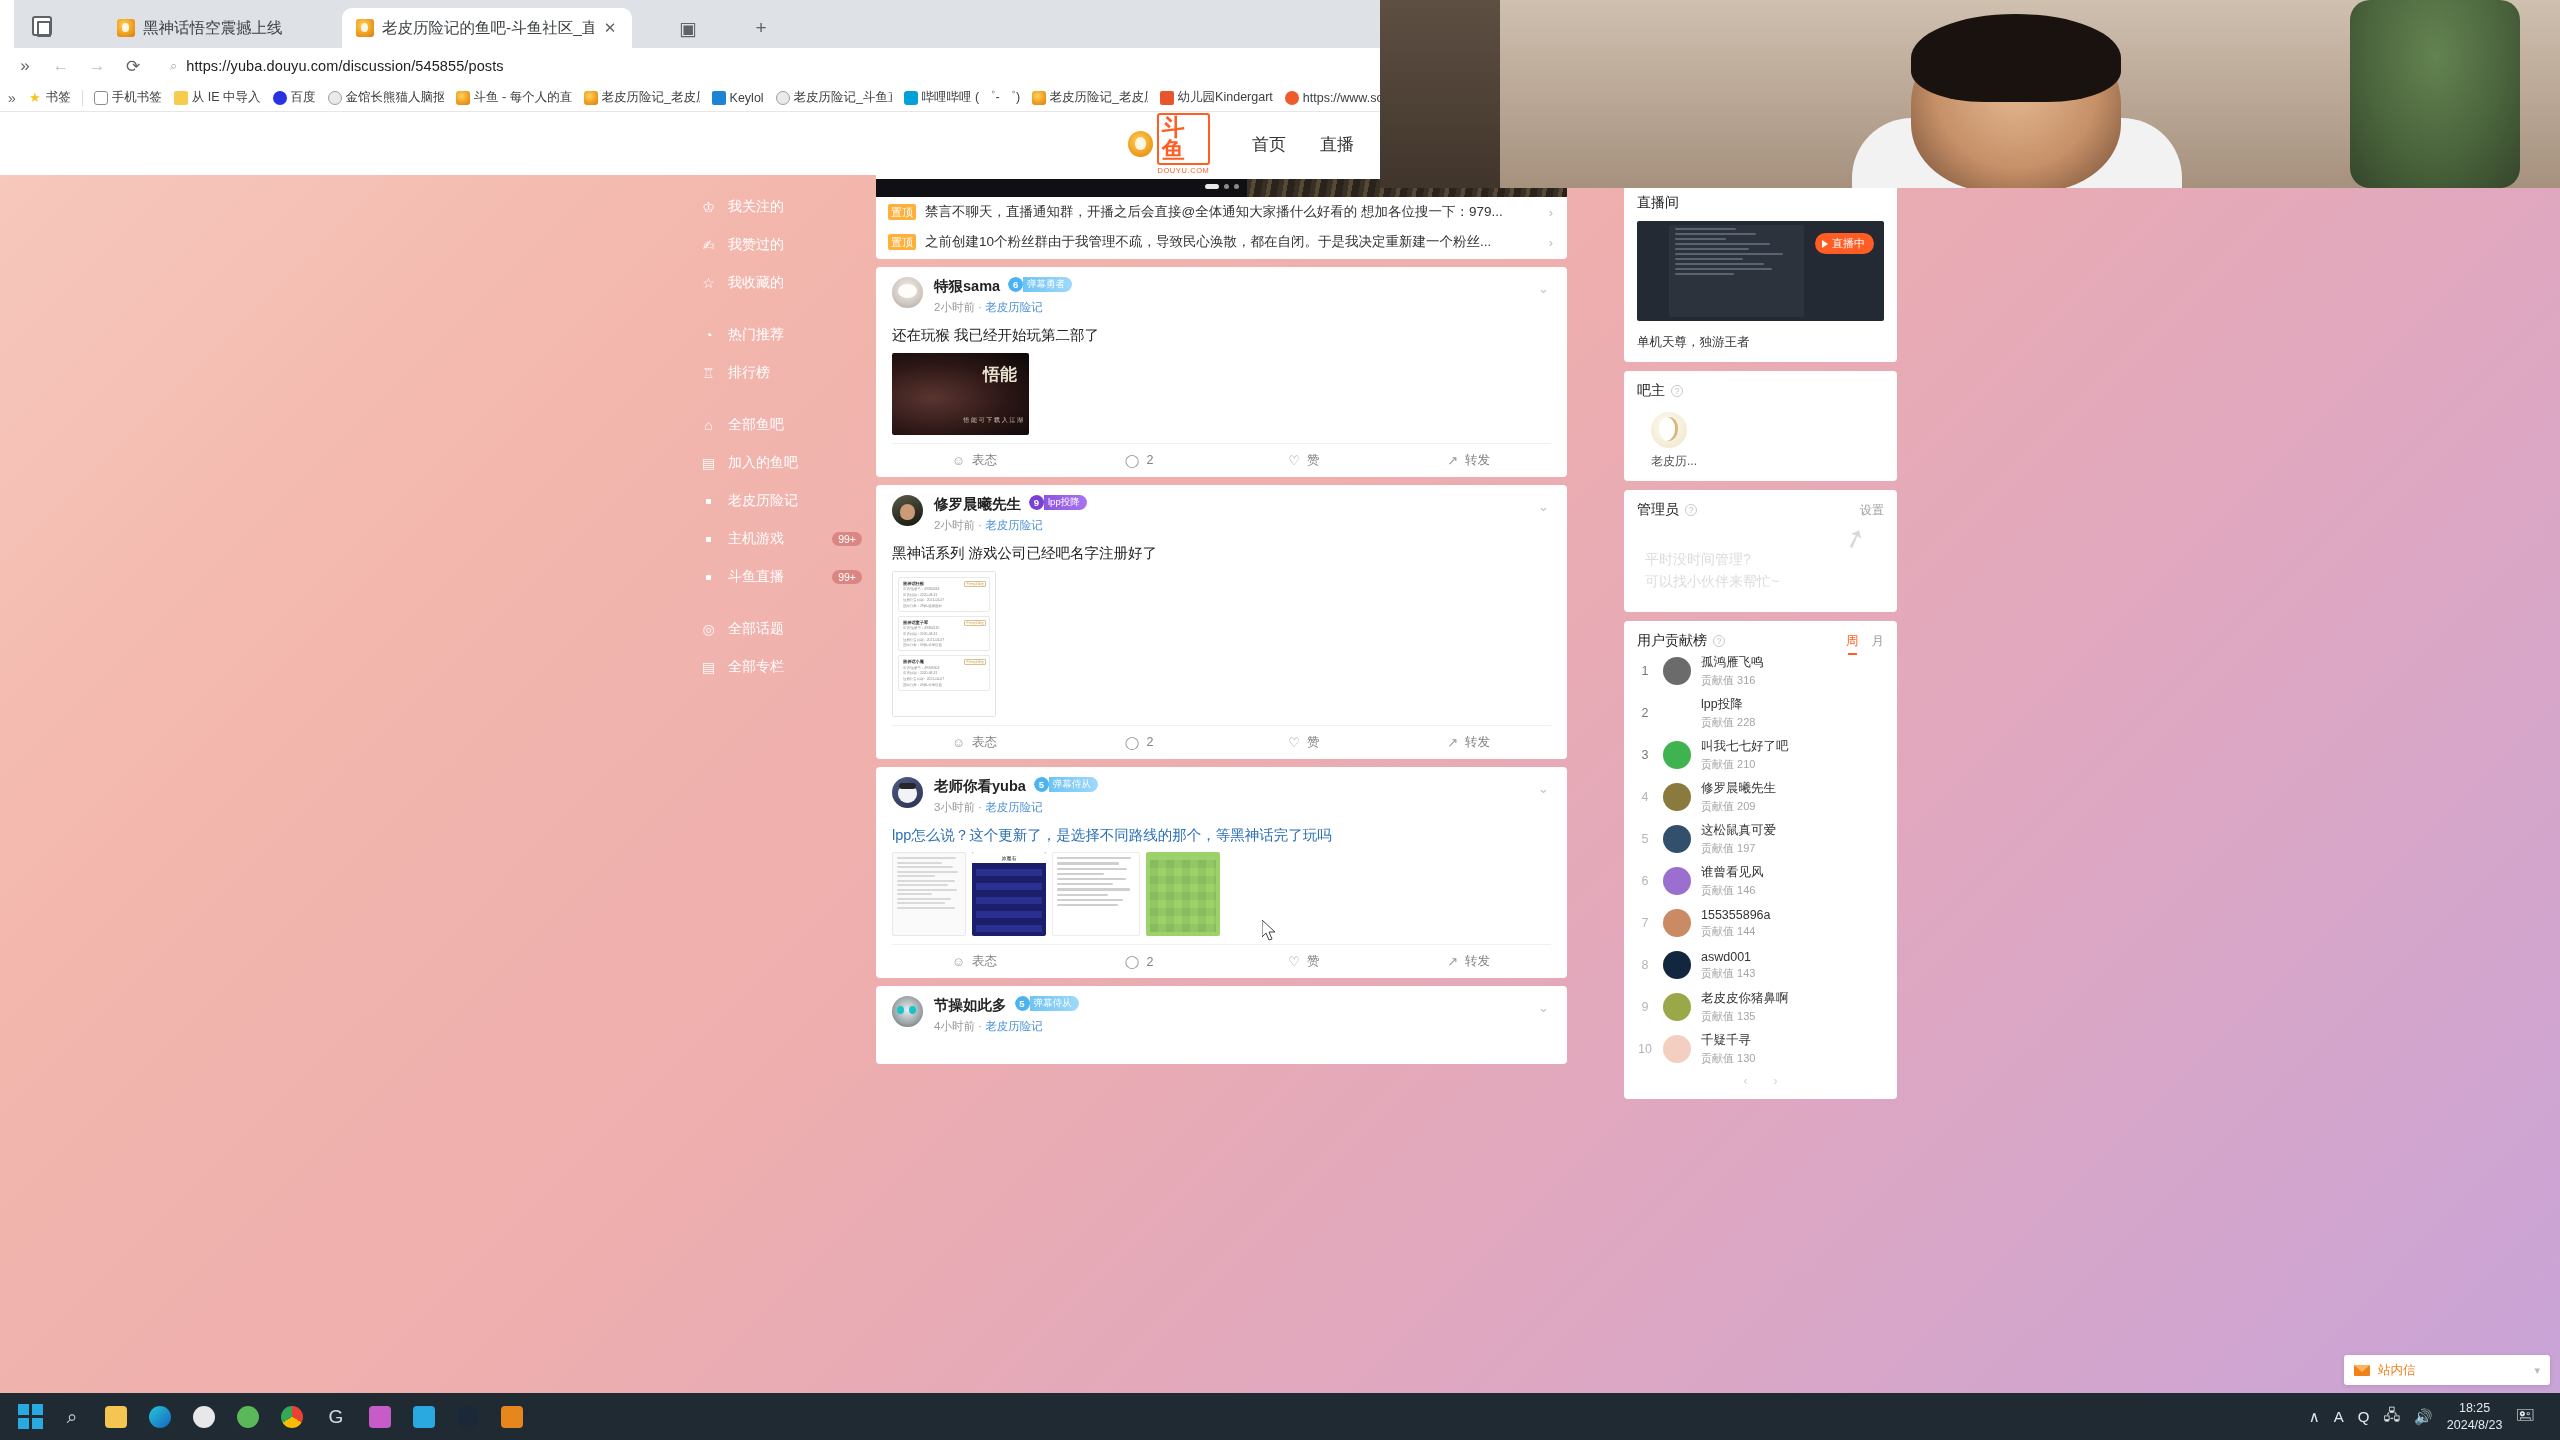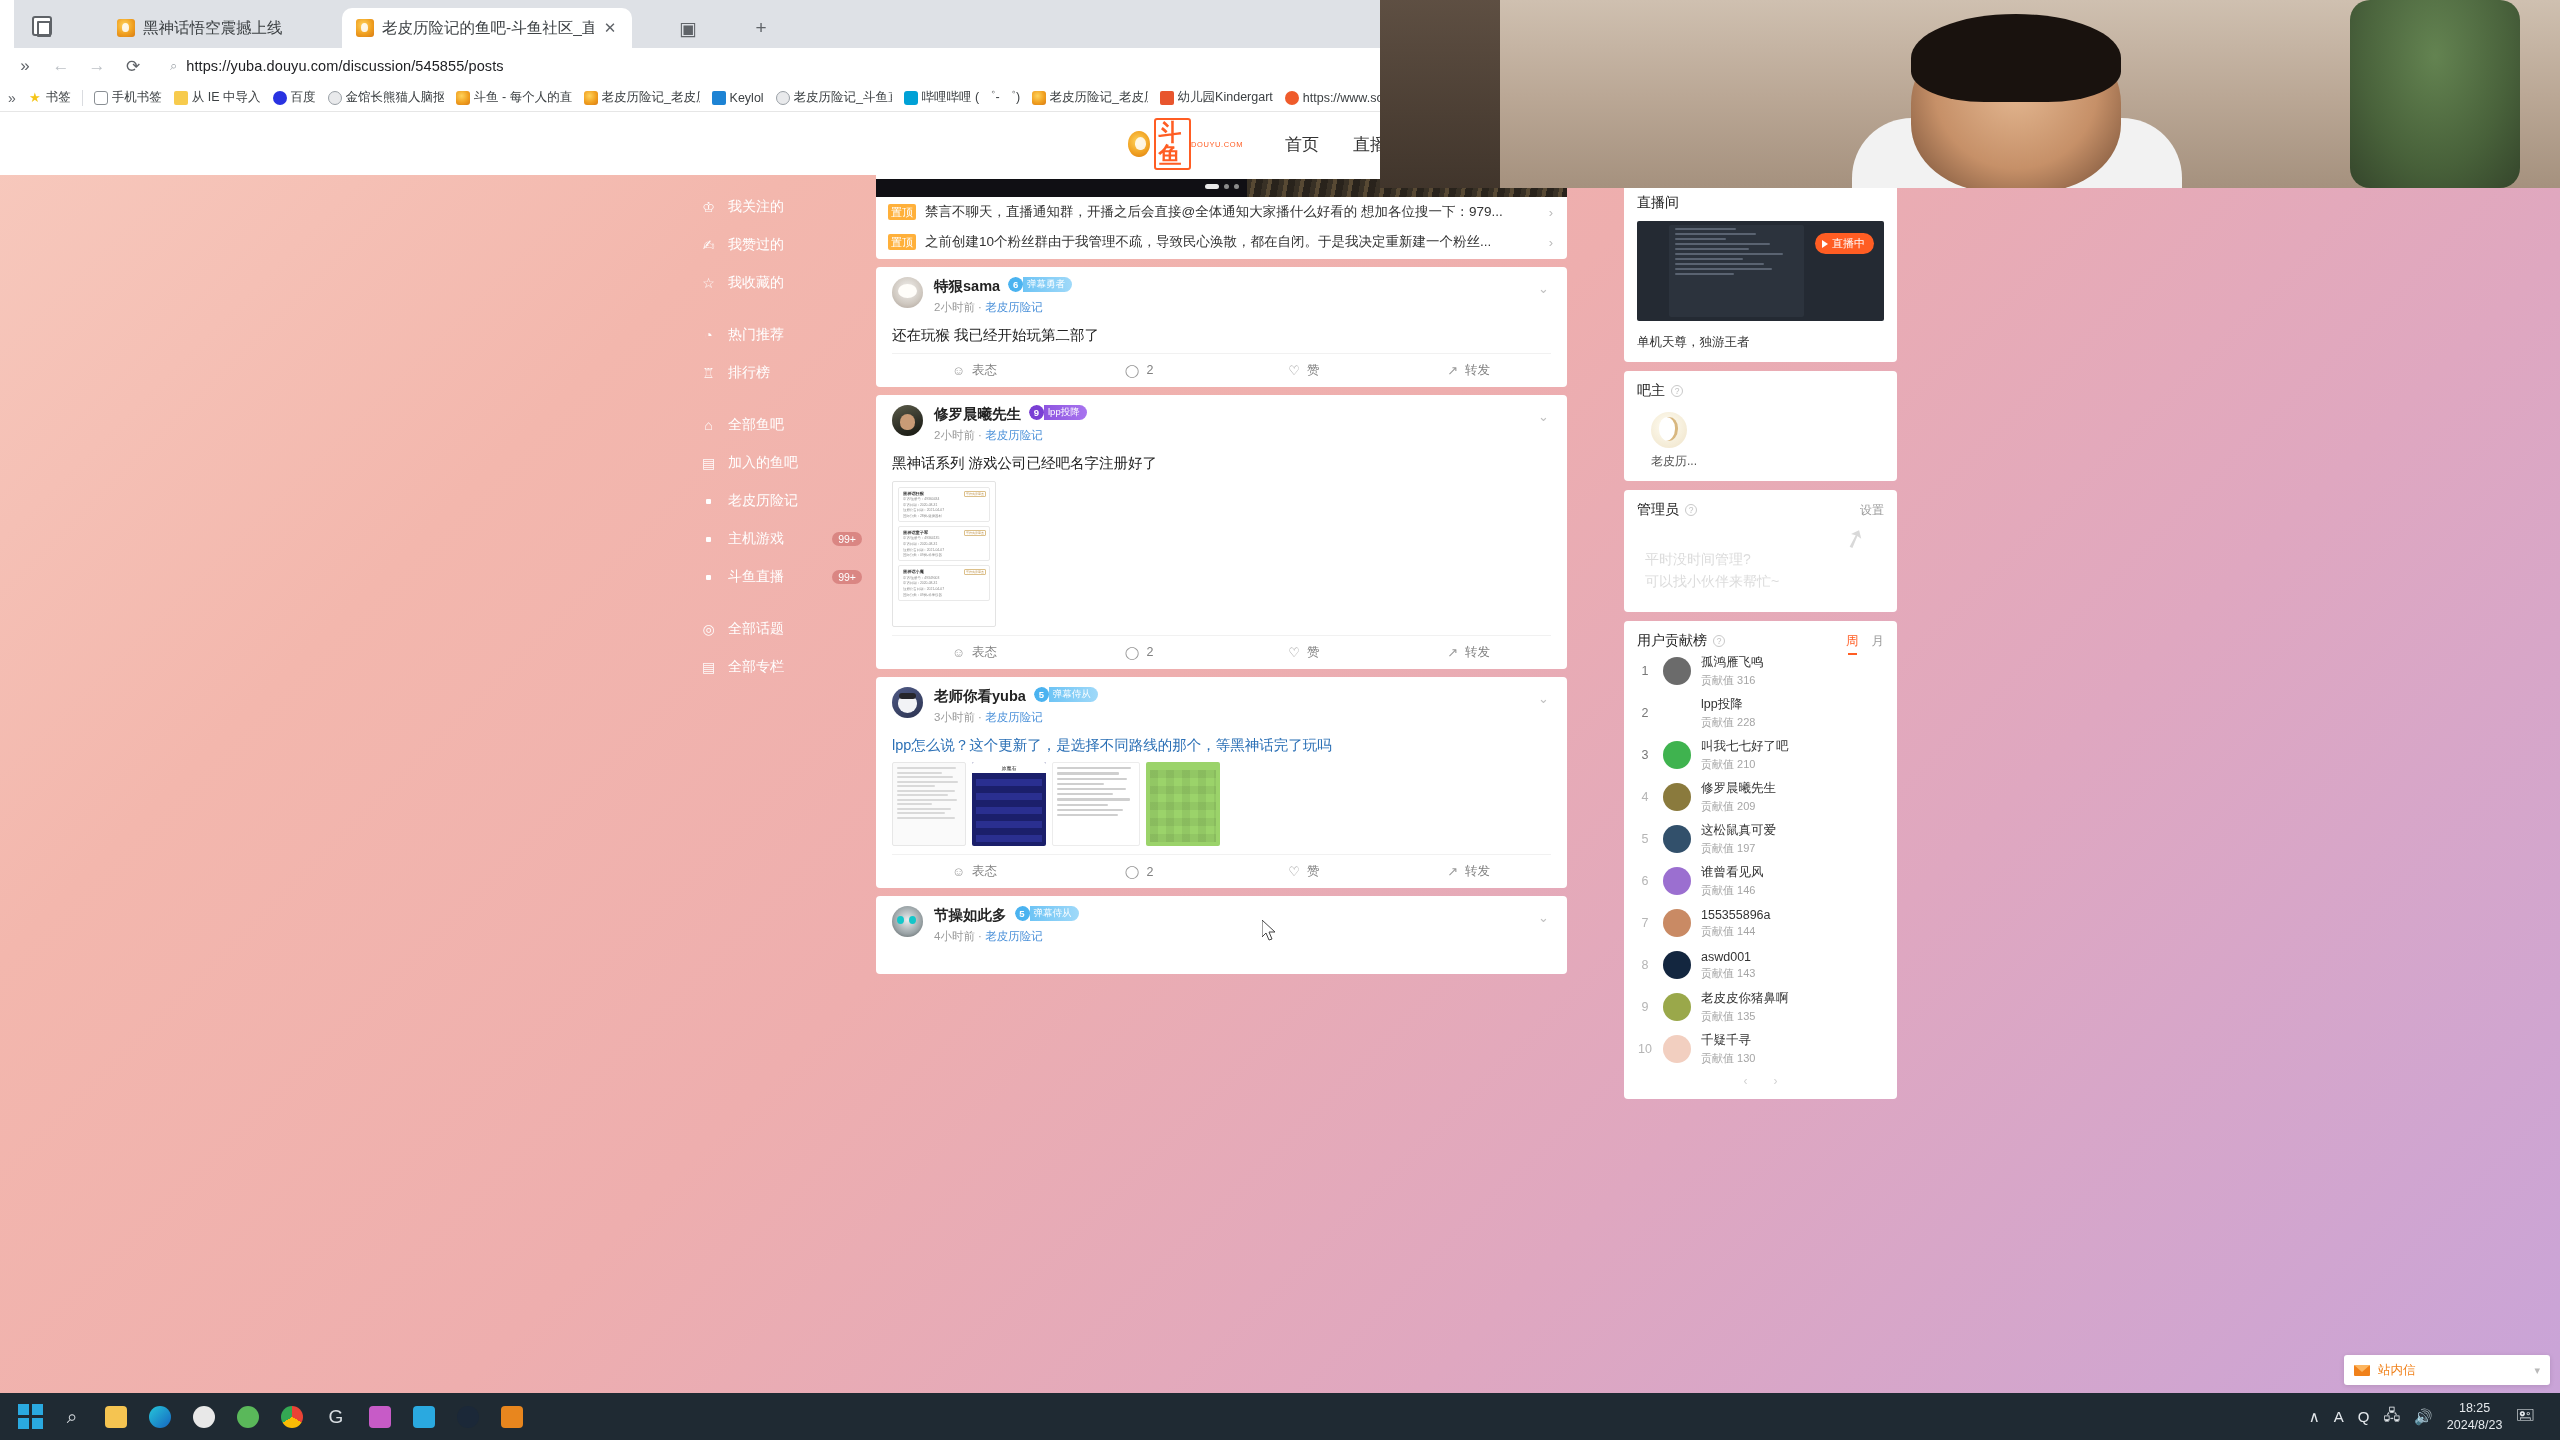--- a/index.html
+++ b/index.html
@@ -115,21 +115,21 @@
     background: #fff; display: flex; align-items: center;
   }
   .logo-wrap { margin-left: 1128px; display: flex; align-items: center; gap: 4px;}
   .logo-cat {
     width: 26px; height: 26px; border-radius: 50%;
     background: radial-gradient(circle at 45% 40%, #ffd35c 0%, #f0a020 60%, #d97b13 100%);
     position: relative;
   }
   .logo-cat::after{content:"";position:absolute;left:7px;top:6px;width:11px;height:13px;background:#fff;border-radius:50% 50% 45% 45%;opacity:.85;}
   .logo-text {
-    display:flex; align-items: center; line-height: 1;
+    display:flex; flex-direction: column; align-items: center; line-height: 1;
   }
   .logo-text .big {
     font-size: 23px; font-weight: 700; color: #ff5d23; letter-spacing: 0px;
     border: 2px solid #ff5d23; padding: 1px 3px; border-radius: 3px;
   }
   .logo-text .small { font-size: 7.5px; color: #ff5d23; letter-spacing: .6px; margin-top:2px;}
   .nav { display: flex; align-items: center; gap: 34px; margin-left: 42px; }
   .nav-item { font-size: 17px; color: #333; white-space: nowrap; }
   .nav-item.active { color: #ff5d23; }
   .nav-item .caret { font-size: 8px; color: #999; margin-left: 2px; vertical-align: 2px;}
@@ -613,20 +613,26 @@
               </span>
             </div>
             <div class="pmeta">
               <span>2小时前</span>
               <span> · </span>
               <span class="bar">老皮历险记</span>
             </div>
           </div>
         </div>
         <div class="ptext">还在玩猴 我已经开始玩第二部了</div>
+        <div class="pimgs">
+          <div class="pimg img-dark">
+            <span class="ttl">悟能</span>
+            <span class="sub">悟 能 可 下 载 入 江 湖</span>
+          </div>
+        </div>
         <div class="pactions">
           <div class="pact">
             <span class="ico">☺</span>
             <span>表态</span>
           </div>
           <div class="pact">
             <span class="ico">◯</span>
             <span>2</span>
           </div>
           <div class="pact">

